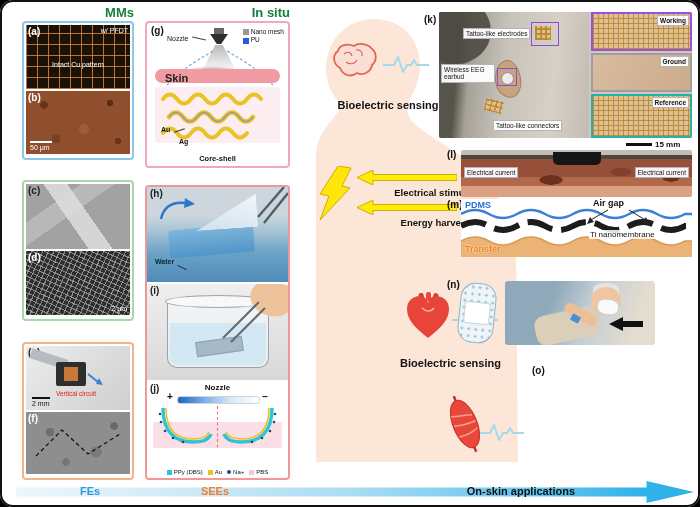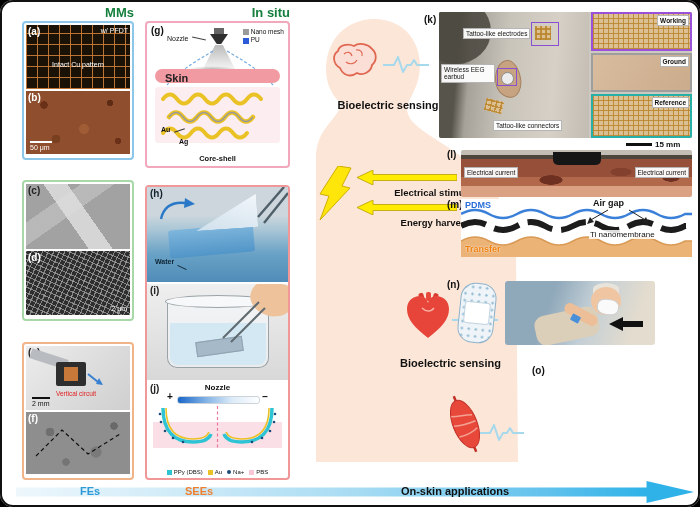--- a/index.html
+++ b/index.html
@@ -287,16 +287,16 @@
       <svg class="abs" style="left:104px;top:36px" width="34" height="14">
         <polygon points="34,4 14,4 14,0 0,7 14,14 14,10 34,10" fill="#111"></polygon>
       </svg>
     </div>
   </div>
 
   <span class="pl" style="left:532px;top:366px;color:#111">(o)</span>
 
   <div class="abs" style="left:16px;top:481px;width:678px;height:22px;clip-path:polygon(0 30%,93% 30%,93% 0,100% 50%,93% 100%,93% 70%,0 70%);background:linear-gradient(90deg,#edf7fc,#d2ecf8 22%,#a8dcf3 50%,#62c2ec 78%,#2eb2e8 93%)"></div>
   <div class="abs" style="left:60px;top:485px;width:60px;text-align:center;font-weight:700;font-size:11px;color:#2e9ad6">FEs</div>
-  <div class="abs" style="left:185px;top:485px;width:60px;text-align:left;font-weight:700;font-size:11px;color:#f08030">SEEs</div>
-  <div class="abs" style="left:335px;top:485px;width:240px;text-align:center;font-weight:700;font-size:11px;color:#101010">On-skin applications</div>
+  <div class="abs" style="left:185px;top:485px;width:60px;text-align:center;font-weight:700;font-size:11px;color:#f08030">SEEs</div>
+  <div class="abs" style="left:335px;top:485px;width:240px;text-align:right;font-weight:700;font-size:11px;color:#101010">On-skin applications</div>
 
 </div>
 
 </body></html>

